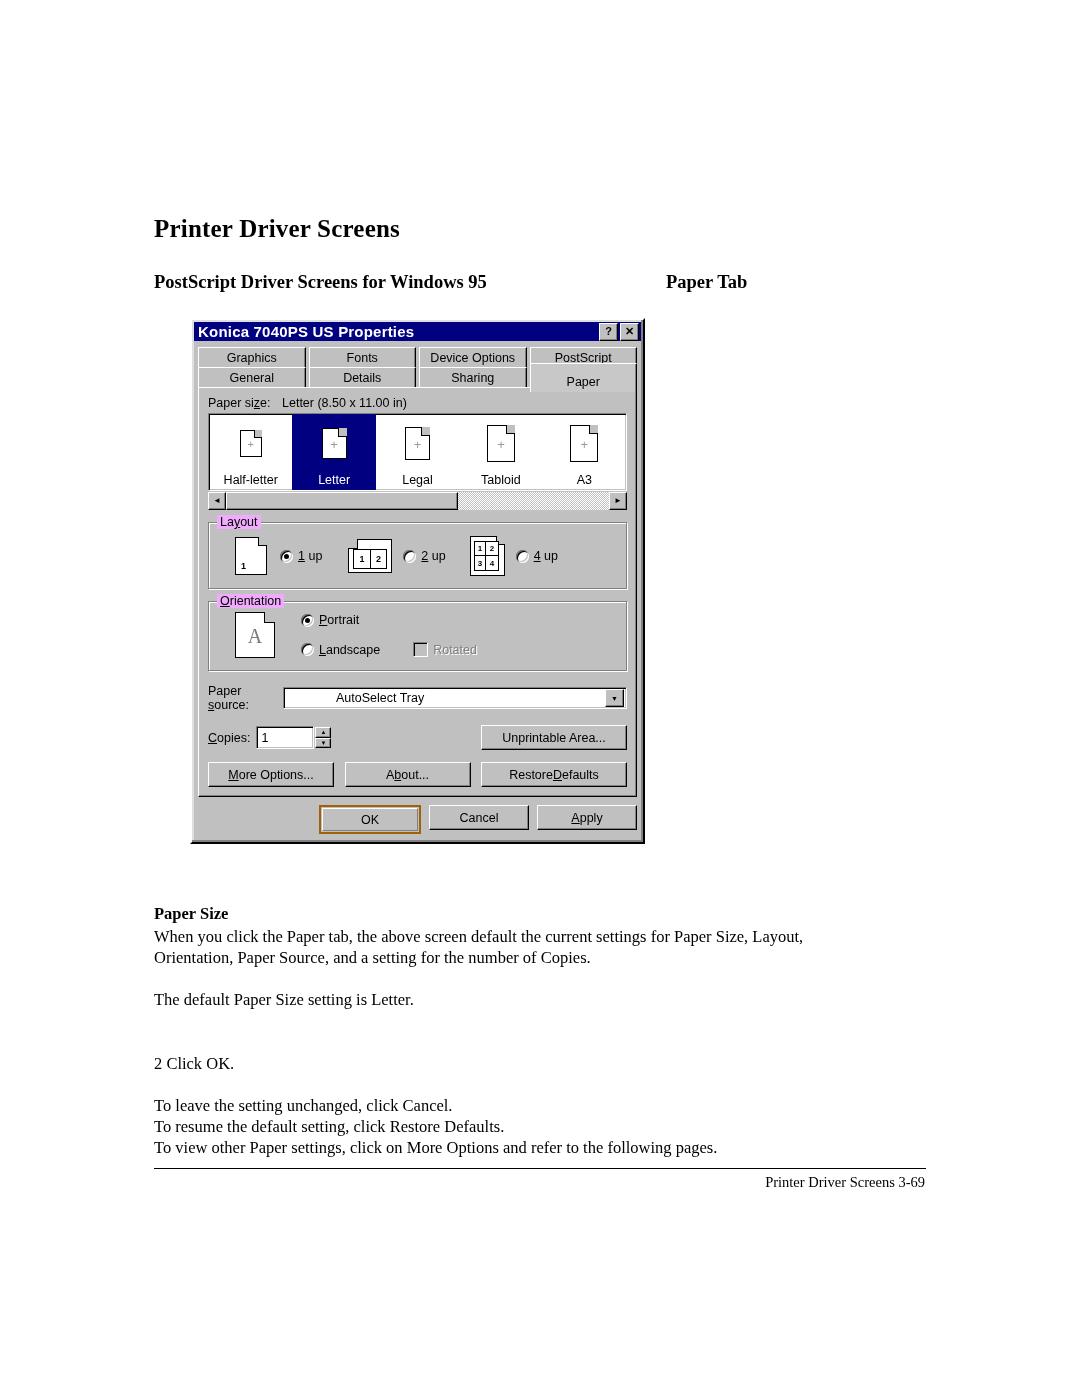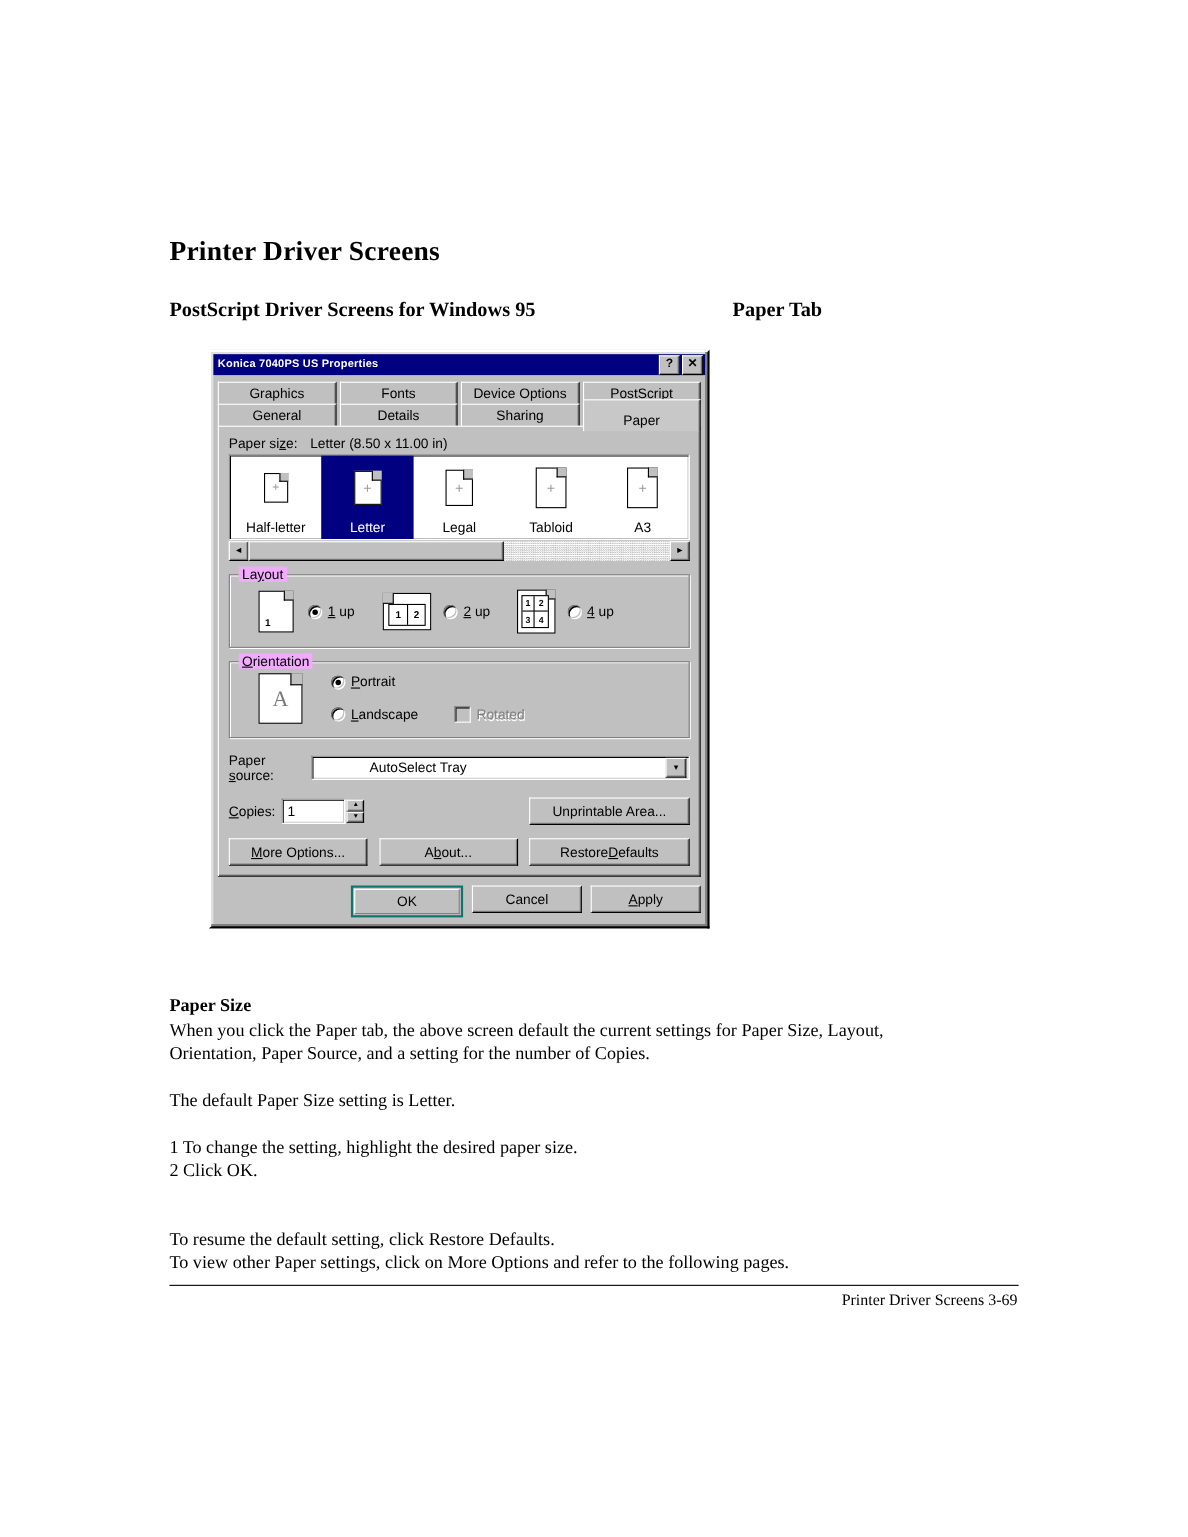--- a/index.html
+++ b/index.html
@@ -35,21 +35,21 @@
     border-right:2px solid #000;border-bottom:2px solid #000;
     box-shadow:inset -2px -2px 0 #808080, inset 2px 2px 0 #dfdfdf;
     padding:2px;
     box-sizing:border-box;
   }
   .titlebar{
     height:19px;background:#000080;display:flex;align-items:center;
     padding:0 2px 0 4px;margin:0 0 3px 0;
   }
   .titlebar .ttl{
-    color:#fff;font-weight:bold;font-size:10px;flex:1;
+    color:#fff;font-weight:bold;font-size:15px;flex:1;
     font-family:"Liberation Sans",sans-serif;letter-spacing:.2px;
   }
   .tbtn{
     width:17px;height:16px;background:#c0c0c0;margin-left:2px;
     border-top:1px solid #fff;border-left:1px solid #fff;
     border-right:1px solid #000;border-bottom:1px solid #000;
     box-shadow:inset -1px -1px 0 #808080;
     display:flex;align-items:center;justify-content:center;
     font-size:11px;font-weight:bold;line-height:1;
     font-family:"Liberation Sans",sans-serif;
@@ -248,21 +248,21 @@
 
   
   .btn{
     height:23px;background:#c0c0c0;
     border-top:1px solid #fff;border-left:1px solid #fff;
     border-right:1px solid #000;border-bottom:1px solid #000;
     box-shadow:inset -1px -1px 0 #808080;
     display:flex;align-items:center;justify-content:center;
     font-size:12.5px;font-family:"Liberation Sans",sans-serif;
   }
-  .btn.def{border:2px solid #0f766e;height:25px;box-shadow:none;position:relative;}
+  .btn.def{border:2px solid #a16207;height:25px;box-shadow:none;position:relative;}
   .btn.def .inner{
     position:absolute;inset:1px;background:#c0c0c0;
     border-top:1px solid #fff;border-left:1px solid #fff;
     border-right:1px solid #808080;border-bottom:1px solid #808080;
     display:flex;align-items:center;justify-content:center;
   }
 
   .footerbtns{display:flex;justify-content:flex-end;gap:8px;padding:8px 4px 6px 4px;}
   .footerbtns .btn{width:98px;}
 
@@ -473,21 +473,21 @@
       <div class="btn">Cancel</div>
       <div class="btn"><span class="u">A</span>pply</div>
     </div>
 
   </div>
 
   <div class="body-txt" id="bold-lead" style="top:903px;">Paper Size</div>
   <div class="body-txt" style="top:926px;">When you click the Paper tab, the above screen default the current settings for Paper Size, Layout,</div>
   <div class="body-txt" style="top:947px;">Orientation, Paper Source, and a setting for the number of Copies.</div>
   <div class="body-txt" style="top:989px;">The default Paper Size setting is Letter.</div>
-  <div class="body-txt" style="top:1032px;">1 To change the setting, highlight the desired paper size.</div>
   <div class="body-txt" style="top:1053px;">2 Click OK.</div>
+  <div class="body-txt" style="top:1095px;">To leave the setting unchanged, click Cancel.</div>
   <div class="body-txt" style="top:1137px;">To view other Paper settings, click on More Options and refer to the following pages.</div>
   <div class="body-txt" style="top:1116px;">To resume the default setting, click Restore Defaults.</div>
 
   <div id="rule"></div>
   <div id="footer">Printer Driver Screens 3-69</div>
 
 </div>
 
 </body></html>

